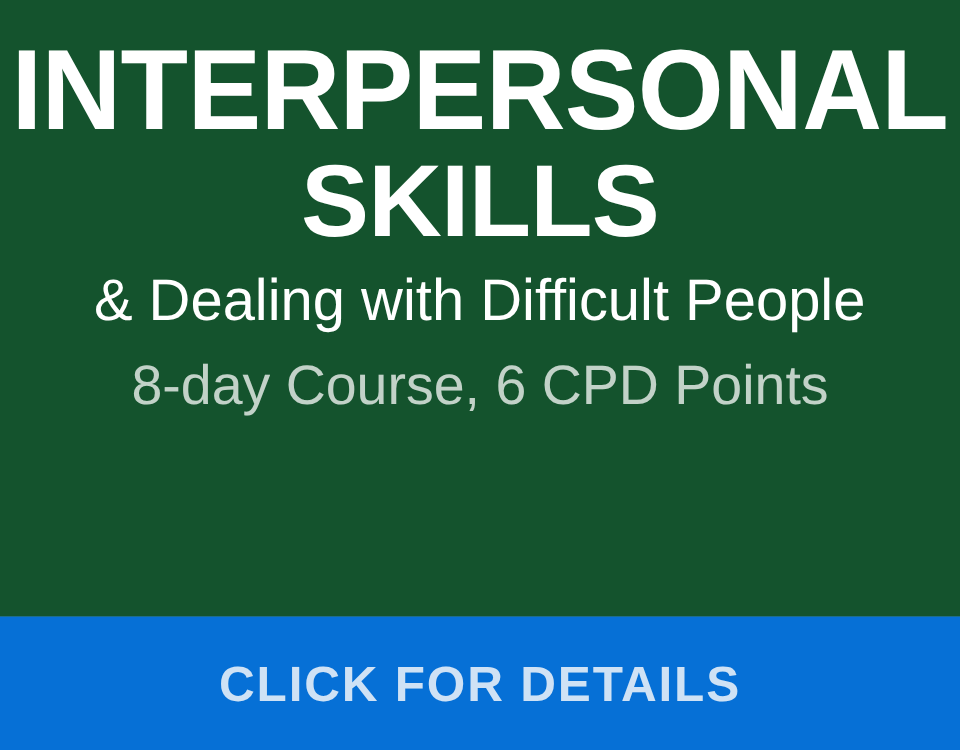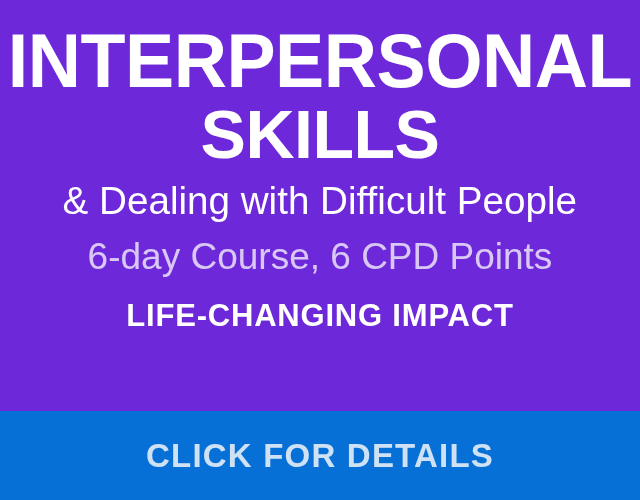--- a/index.html
+++ b/index.html
@@ -21,21 +21,21 @@
     display: flex;
     flex-direction: column;
     background: #4da2fb;
   }
 
   
   .panel {
     position: relative;
     width: 100%;
     height: 411px;
-    background: #6d28d9;
+    background: #14532d;
     display: flex;
     flex-direction: column;
     align-items: center;
     justify-content: flex-start;
     box-sizing: border-box;
     padding-top: 24px;
   }
 
   .headline {
     color: #ffffff;
@@ -122,24 +122,23 @@
 <div class="banner">
 
   <div class="panel">
 
     <div class="headline">INTERPERSONAL</div>
 
     <div class="headline-2">SKILLS</div>
 
     <div class="subtitle">&amp; Dealing with Difficult People</div>
 
-    <div class="detail-line">6-day Course, 6 CPD Points</div>
+    <div class="detail-line">8-day Course, 6 CPD Points</div>
 
 
-    <div class="impact">LIFE-CHANGING IMPACT</div>
 
   </div>
 
   <div class="cta-bar">
     <div class="cta-label">CLICK FOR DETAILS</div>
   </div>
 
 </div>
 
 </body></html>

